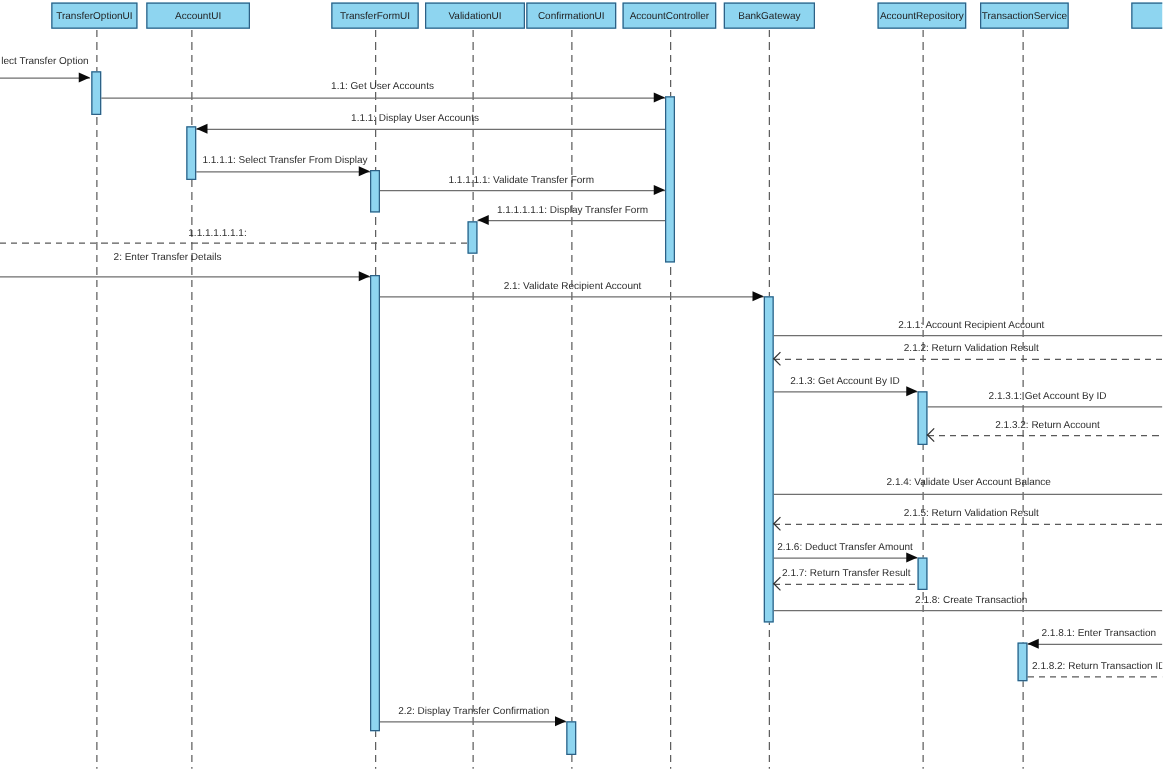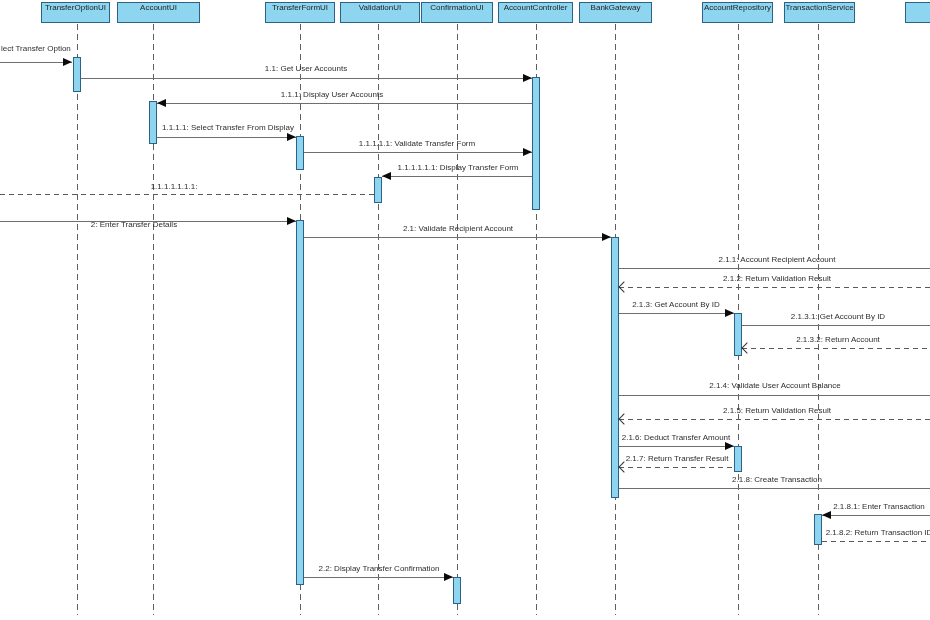--- a/index.html
+++ b/index.html
@@ -2,21 +2,21 @@
 <html><head>
 <meta charset="utf-8">
 <style>
   html,body{margin:0;padding:0;background:#ffffff;}
   .stage{
     position:relative;width:930px;height:620px;overflow:hidden;background:#ffffff;
     font-family:"Liberation Sans",sans-serif;
   }
   .head{
     position:absolute;top:2px;height:21px;background:#8ed5f0;border:1px solid #2d6186;
-    box-sizing:border-box;display:flex;justify-content:center;
+    box-sizing:border-box;display:flex;align-items:center;justify-content:center;
   }
   .head .head-lbl{font-size:8px;color:#1f1f1f;white-space:nowrap;}
   .vdash{
     position:absolute;width:1px;top:24px;
     background:repeating-linear-gradient(180deg,#5f5f5f 0 6px,transparent 6px 10px);
   }
   .act{
     position:absolute;width:8px;background:#8ed5f0;border:1px solid #2d6186;box-sizing:border-box;
   }
   .hline{position:absolute;height:1px;background:#6f6f6f;}
@@ -111,21 +111,21 @@
     <div class="hline" style="left: 304px; top: 152px; width: 228px;"></div>
     <div class="arr-r" style="left: 523px; top: 148px;"></div>
     <div class="lbl center" style="left: 417px; top: 139px;">1.1.1.1.1: Validate Transfer Form</div>
     <div class="hline" style="left: 382px; top: 176px; width: 150px;"></div>
     <div class="arr-l" style="left: 382px; top: 172px;"></div>
     <div class="lbl center" style="left: 458px; top: 163px;">1.1.1.1.1.1: Display Transfer Form</div>
     <div class="hdash" style="left: 0px; top: 194px; width: 374px;"></div>
     <div class="lbl center" style="left: 174px; top: 182px;">1.1.1.1.1.1.1:</div>
     <div class="hline" style="left: 0px; top: 221px; width: 296px;"></div>
     <div class="arr-r" style="left: 287px; top: 217px;"></div>
-    <div class="lbl center" style="left: 134px; top: 220px;">2: Enter Transfer Details</div>
+    <div class="lbl center" style="left: 134px; top: 201px;">2: Enter Transfer Details</div>
     <div class="hline" style="left: 304px; top: 237px; width: 307px;"></div>
     <div class="arr-r" style="left: 602px; top: 233px;"></div>
     <div class="lbl center" style="left: 458px; top: 224px;">2.1: Validate Recipient Account</div>
     <div class="hline" style="left: 619px; top: 268px; width: 311px;"></div>
     <div class="lbl center" style="left: 777px; top: 255px;">2.1.1: Account Recipient Account</div>
     <div class="hdash" style="left: 619px; top: 287px; width: 311px;"></div>
     <div class="open-l" style="left: 620px; top: 283px;"></div>
     <div class="lbl center" style="left: 777px; top: 274px;">2.1.2: Return Validation Result</div>
     <div class="hline" style="left: 619px; top: 313px; width: 115px;"></div>
     <div class="arr-r" style="left: 725px; top: 309px;"></div>

